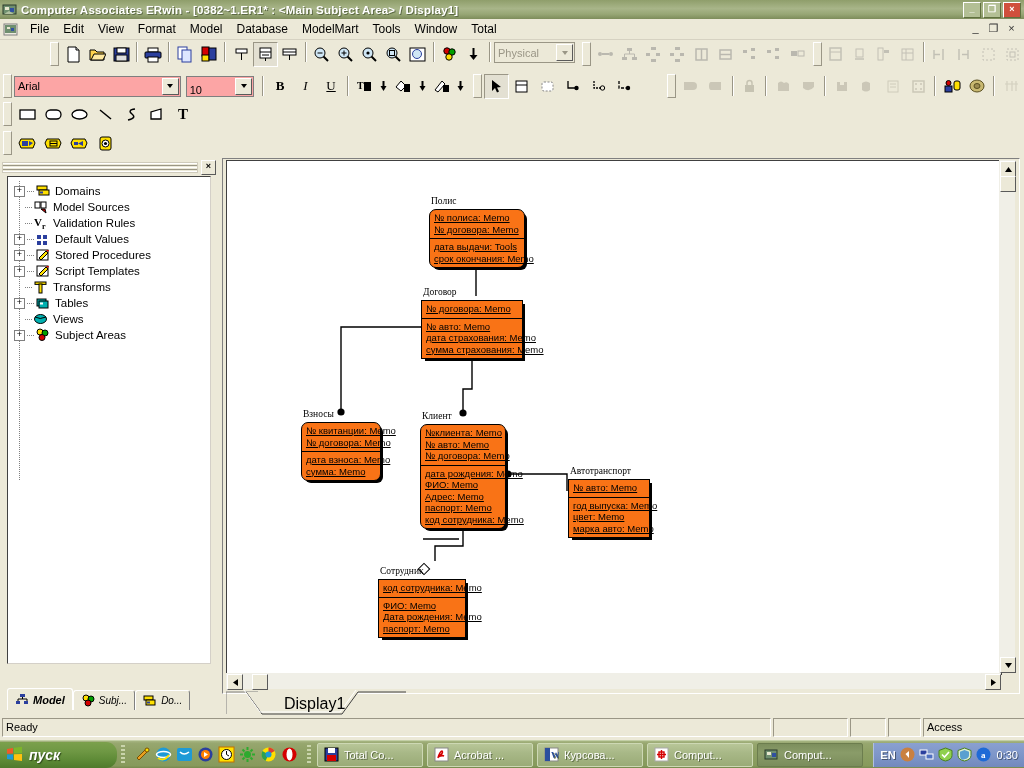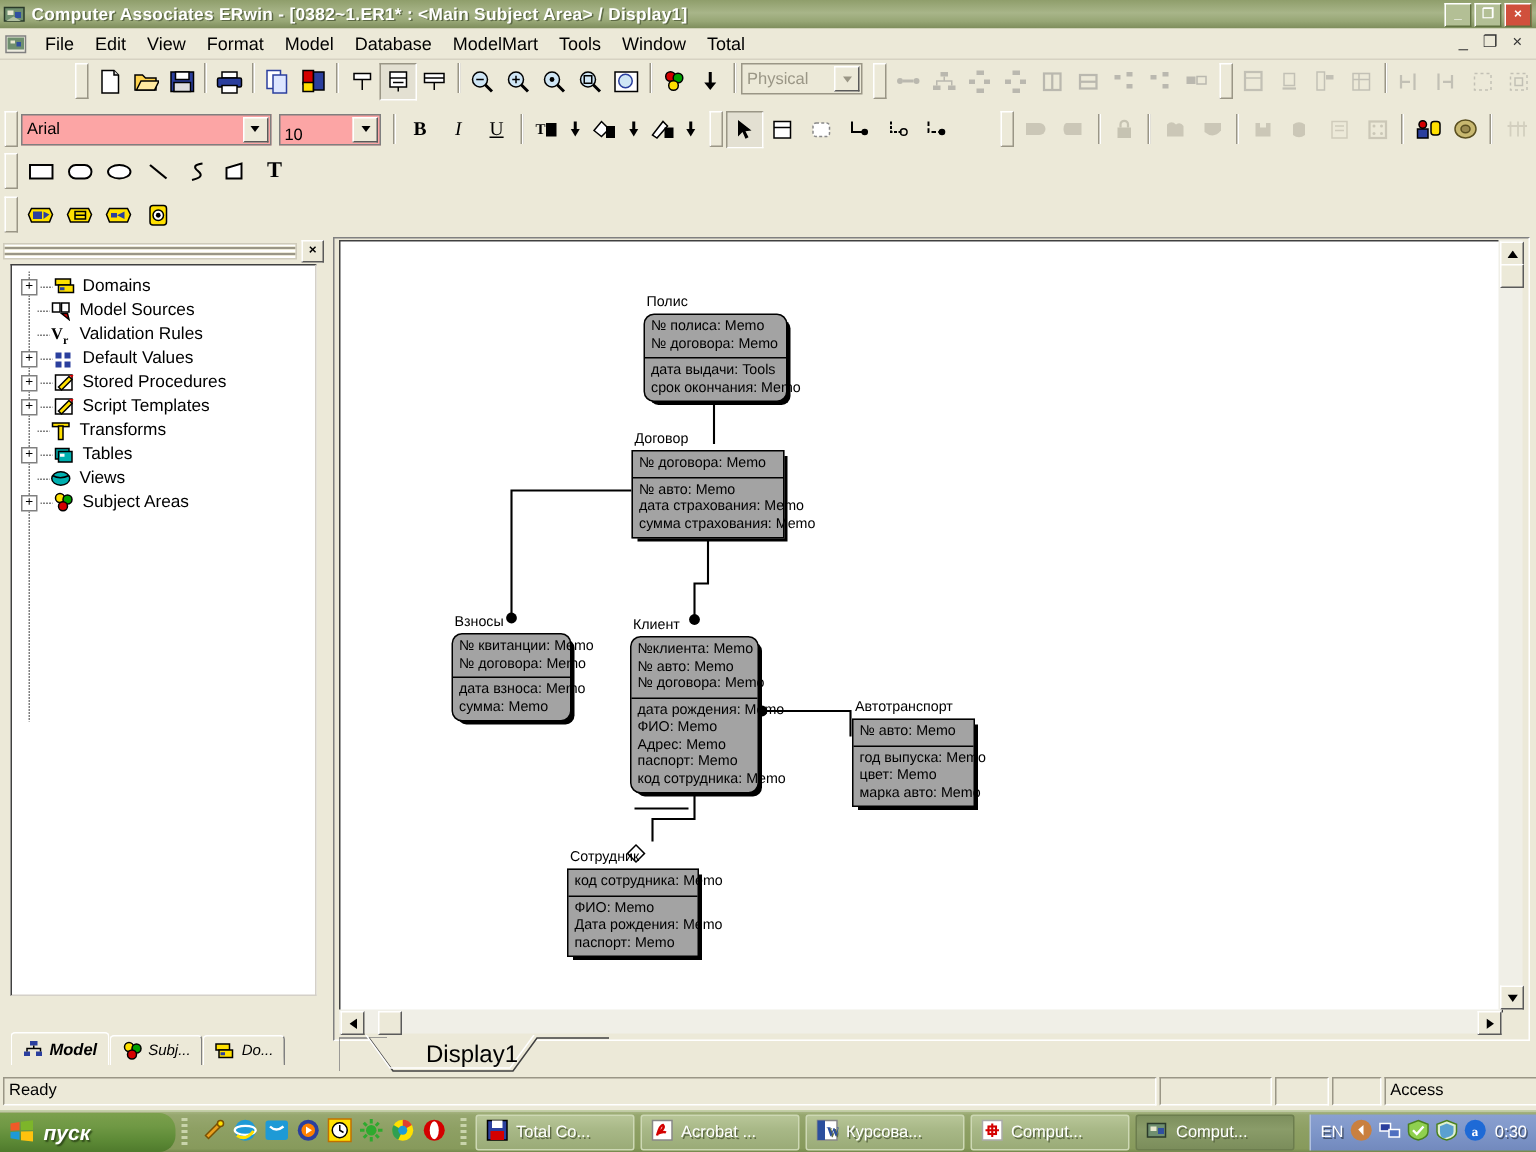--- a/index.html
+++ b/index.html
@@ -167,30 +167,31 @@
     background:linear-gradient(to bottom,#b8c698 0%,#a8b887 40%,#9aab77 100%);
     border:1px solid #cdd8b4;border-radius:2px;
     display:flex;align-items:center;gap:5px;color:#fff;font-size:11px;
     text-shadow:1px 1px 0 #5d6a45;overflow:hidden;white-space:nowrap;
   }
   .taskbtn.active{background:linear-gradient(to bottom,#7d8f5d 0%,#8a9c69 40%,#7b8d5b 100%);
     border-color:#6c7d4e;}
   .tray{margin-left:auto;display:flex;align-items:center;gap:4px;padding:0 6px;height:24px;
     background:linear-gradient(to bottom,#8aa0d0 0%,#7e96c9 50%,#7289bd 100%);
     border-left:1px solid #b0c0e0;}
-  .tray-en{color:#fff;font-size:11px;font-weight:normal;text-shadow:1px 1px 0 #44536f;}
+  .tray-en{color:#fff;font-size:11px;font-weight:bold;text-shadow:1px 1px 0 #44536f;}
   .clock{color:#fff;font-size:11px;text-shadow:1px 1px 0 #44536f;margin-left:2px;}
 
   
   .entity{position:absolute;}
   .ent-name{position:absolute;top:-13px;left:2px;font-size:9.5px;color:#000;white-space:nowrap;
-    font-family:Liberation Sans, sans-serif;text-align:center;}
+    font-family:Liberation Serif, serif;text-align:center;}
   .ent-box{
-    border:1.3px solid #000;background:#a3a3a3;position:relative;
+    border:1.3px solid #000;background:#f97316;position:relative;
     box-shadow:3px 3px 0 -1px #000;
+    text-decoration:underline;
   }
   .ent-box.rounded{border-radius:7px;}
   .ent-sec{padding:2px 4px 3px 4px;}
   .ent-sec + .ent-sec{border-top:1.3px solid #000;}
   .attr{font-size:9.5px;line-height:11.5px;color:#000;white-space:nowrap;
     font-family:"Liberation Sans",sans-serif;}
 </style>
 </head>
 <body>
 

